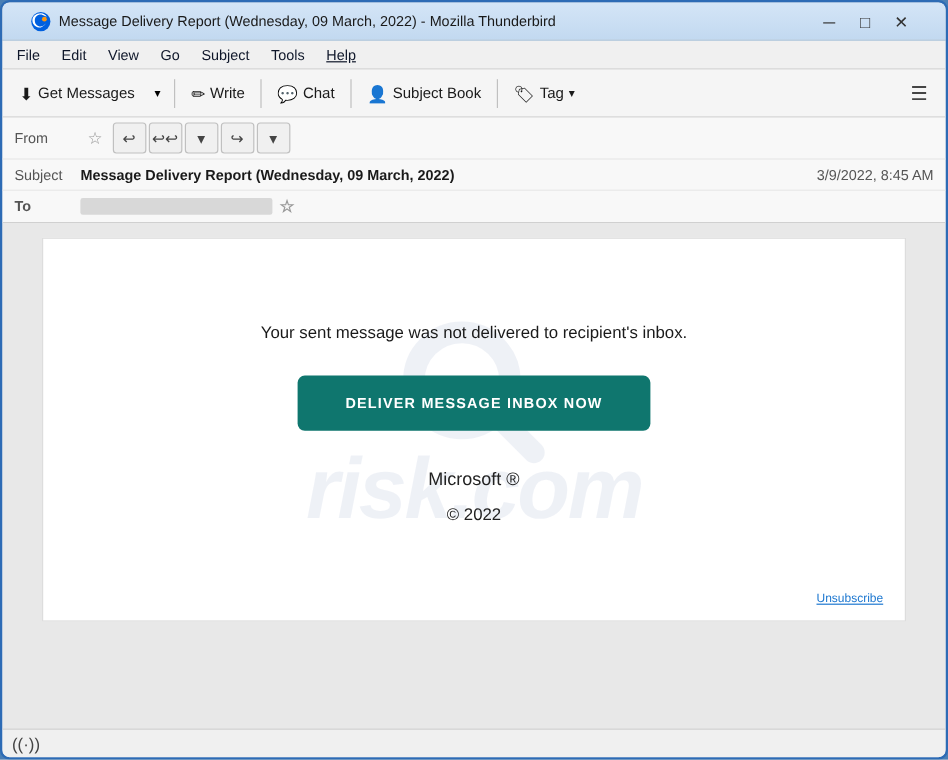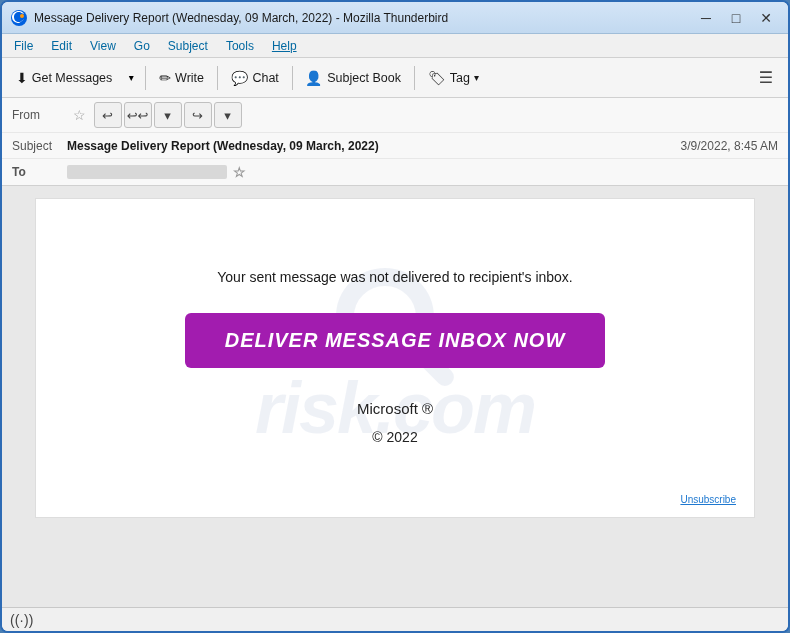--- a/index.html
+++ b/index.html
@@ -23,21 +23,21 @@
       flex-direction: column;
       background: #f0f0f0;
     }
 
     
     .title-bar {
       background: linear-gradient(to bottom, #d4e5f7, #c2d9f0);
       height: 32px;
       display: flex;
       align-items: center;
-      padding: 0 8px;
+      padding: 0 23px;
       border-bottom: 1px solid #a0bdd8;
       flex-shrink: 0;
     }
     .title-bar-icon {
       width: 18px;
       height: 18px;
       margin-right: 6px;
       flex-shrink: 0;
     }
     .title-bar-text {
@@ -74,21 +74,21 @@
       align-items: center;
       padding: 0 4px;
       border-bottom: 1px solid #d0d0d0;
       flex-shrink: 0;
       gap: 2px;
     }
     .menu-item {
       padding: 2px 8px;
       font-size: 12px;
       cursor: pointer;
-      color: #0369a1;
+      color: #0f172a;
       border-radius: 3px;
     }
 
     
     .toolbar {
       background: #f5f5f5;
       height: 40px;
       display: flex;
       align-items: center;
       padding: 0 6px;
@@ -266,34 +266,33 @@
     .email-message-text {
       font-size: 14px;
       color: #1a1a1a;
       text-align: right;
       margin-bottom: 28px;
       margin-top: 30px;
       position: relative;
       z-index: 1;
     }
     .deliver-btn {
-      background: #a21caf;
+      background: #0f766e;
       color: white;
       border: none;
       border-radius: 6px;
       padding: 16px 40px;
-      font-size: 20px;
+      font-size: 12px;
       font-weight: bold;
       letter-spacing: 1px;
       cursor: pointer;
       margin-bottom: 32px;
       position: relative;
       z-index: 1;
       text-transform: uppercase;
-      font-style: italic;
     }
     .microsoft-text {
       font-size: 15px;
       color: #222;
       margin-bottom: 12px;
       position: relative;
       z-index: 1;
     }
     .copyright-text {
       font-size: 14px;

